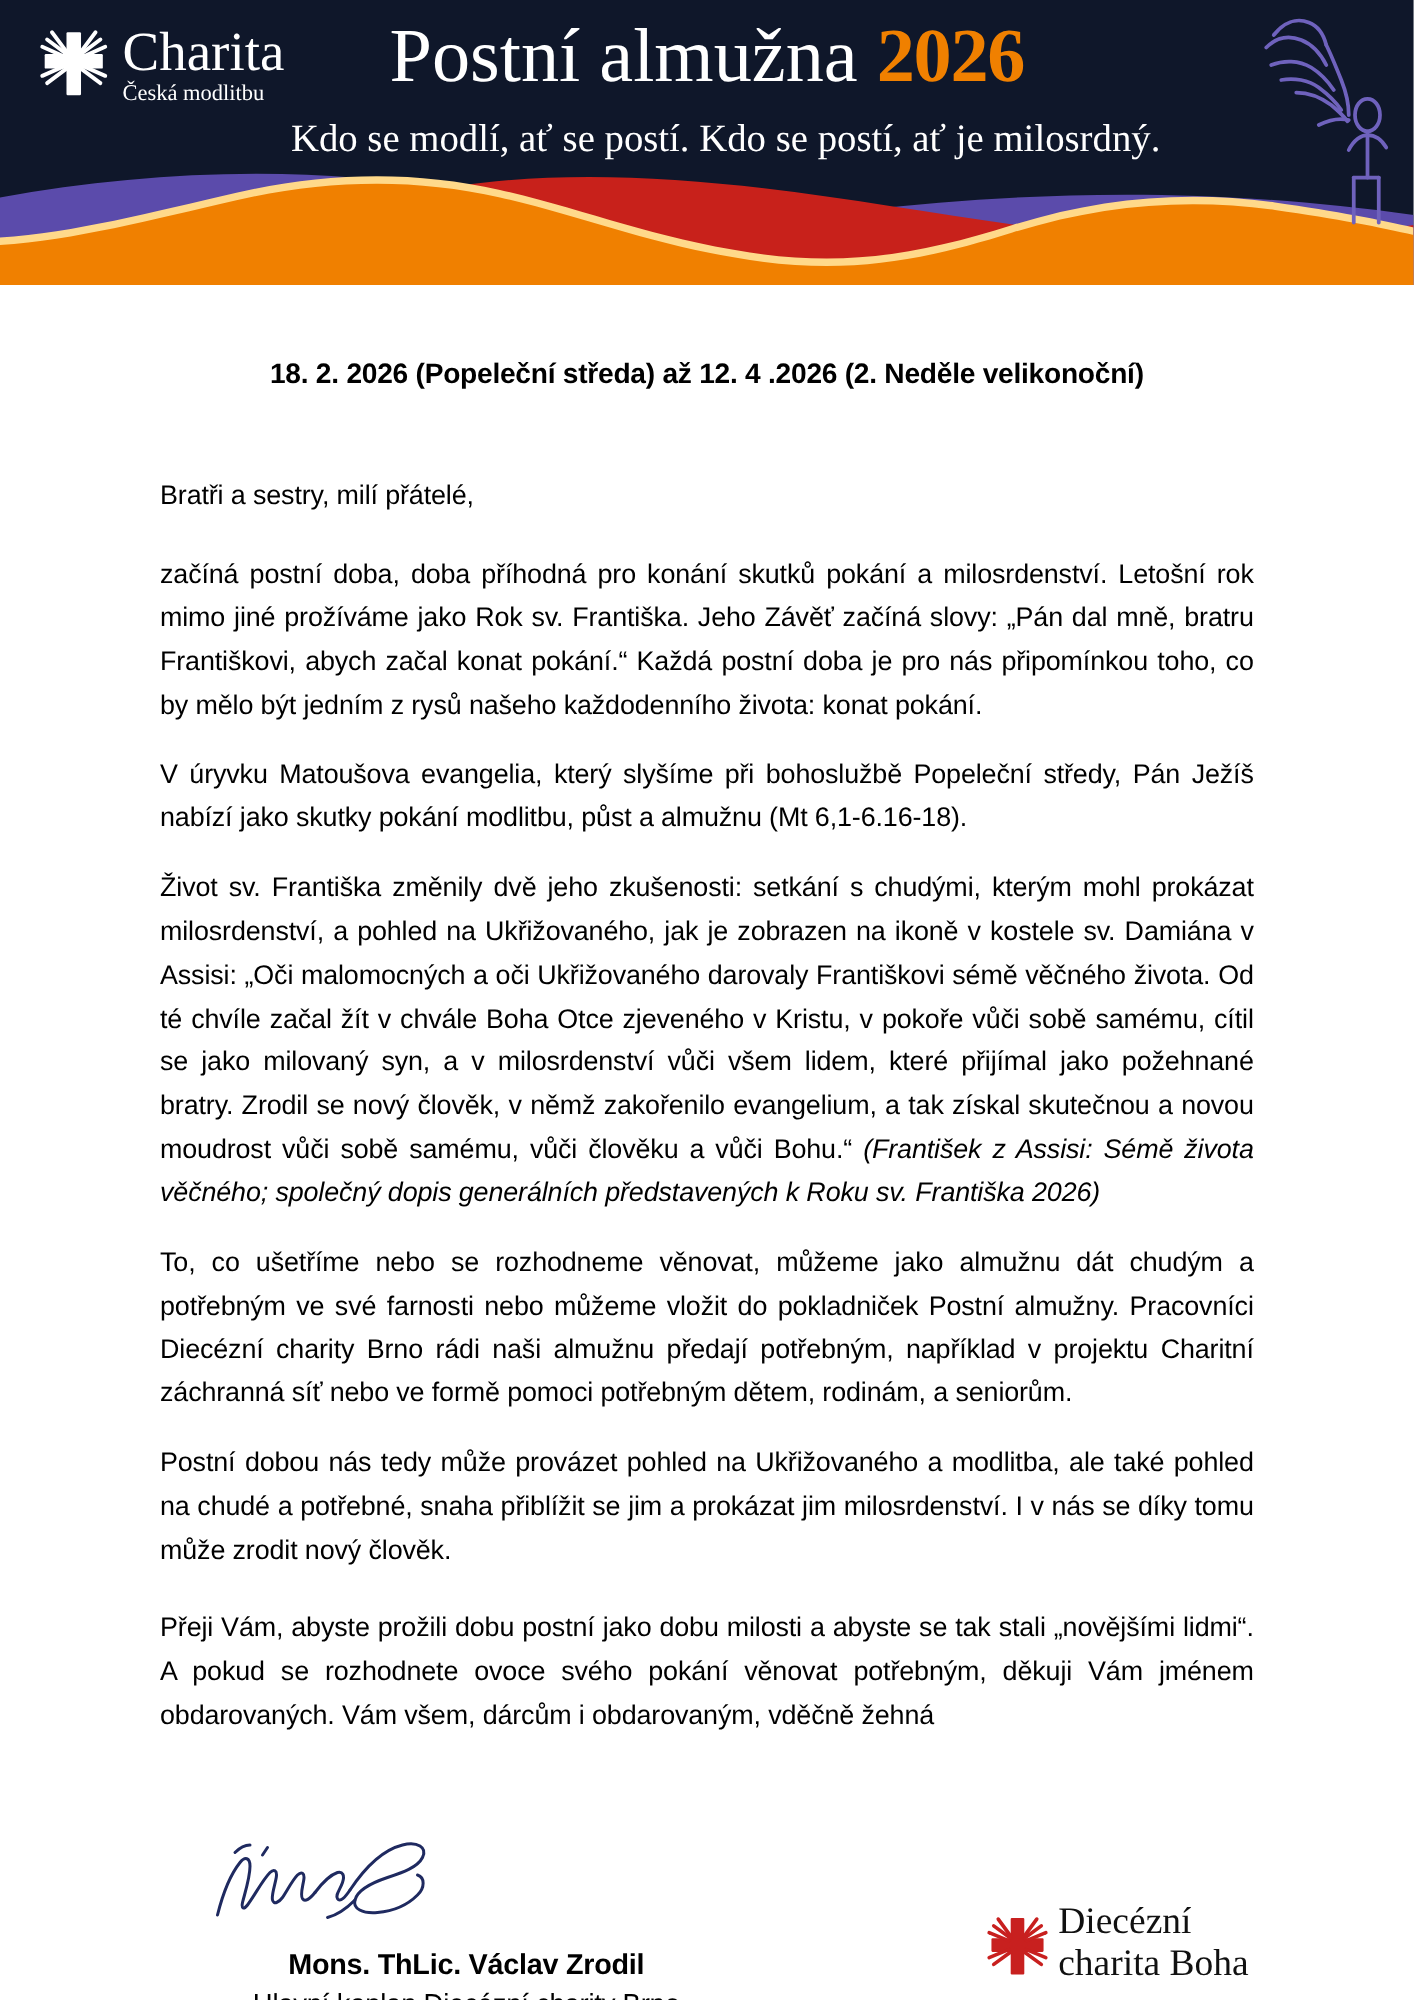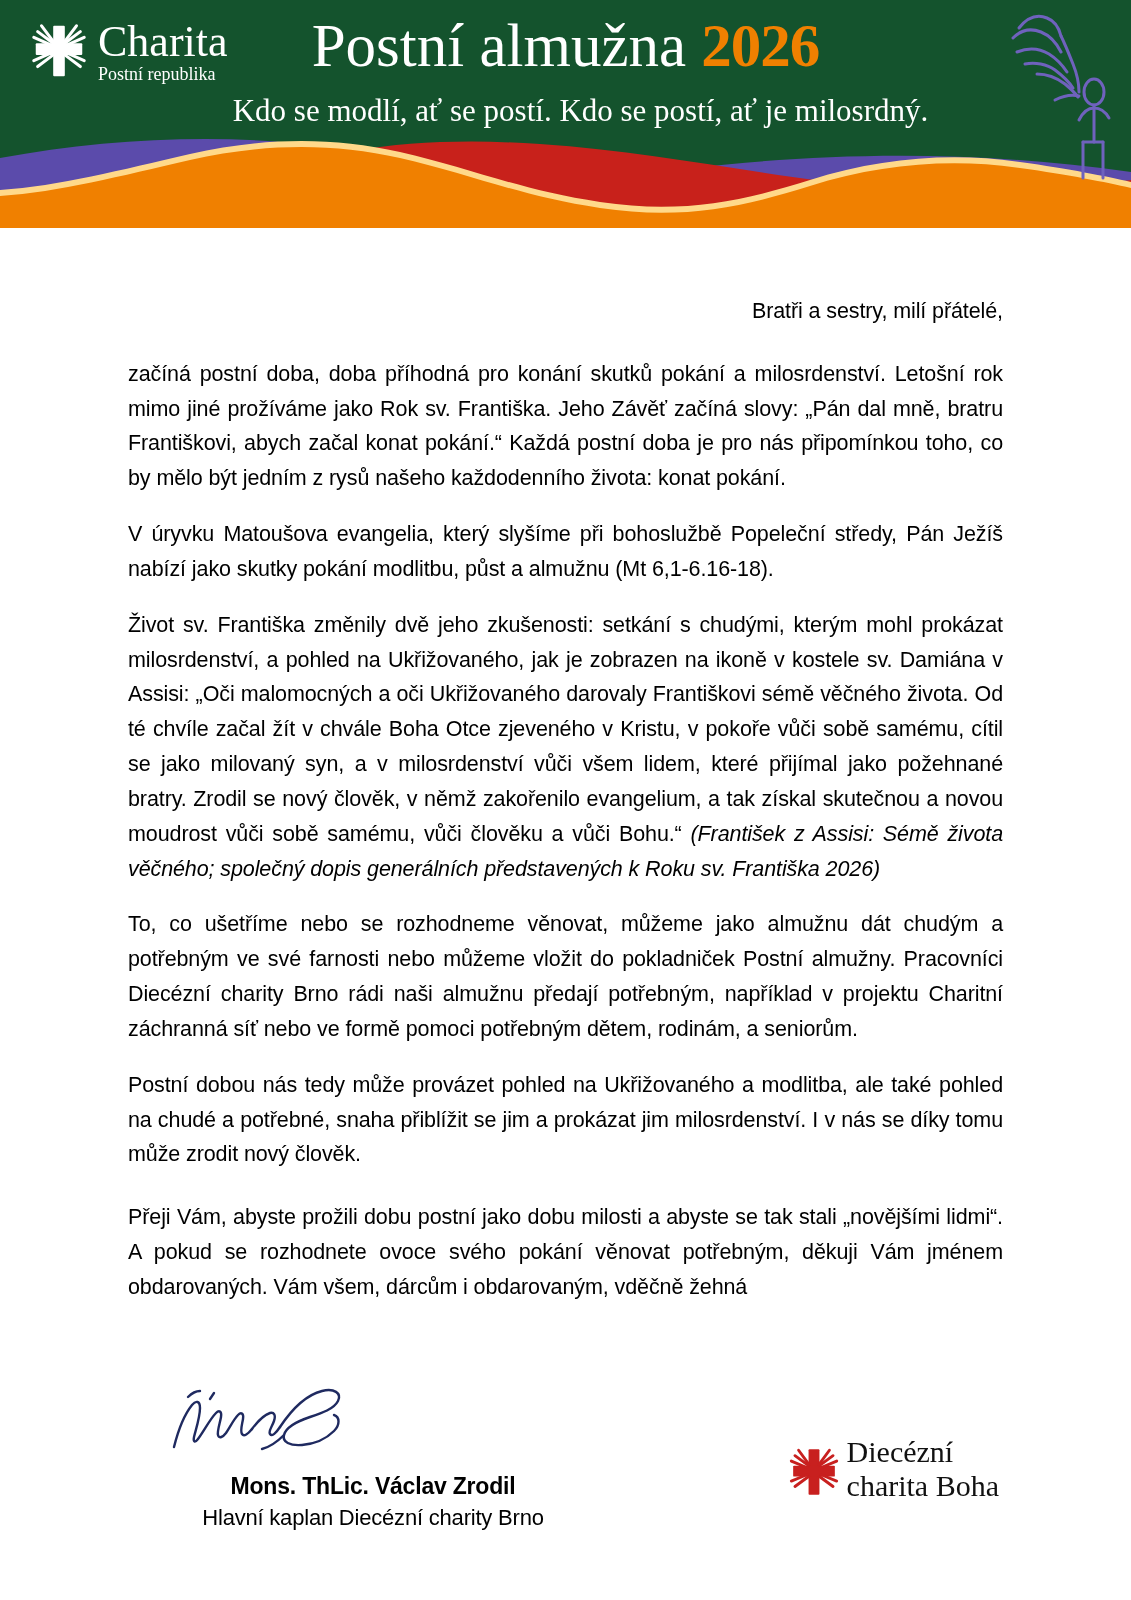--- a/index.html
+++ b/index.html
@@ -14,21 +14,21 @@
     color: #000000;
     overflow: hidden;
     position: relative;
   }
 
   
   .banner {
     position: relative;
     width: 1131px;
     height: 228px;
-    background: #14532d;
+    background: #0f172a;
     overflow: hidden;
   }
   .banner-waves {
     position: absolute;
     left: 0;
     bottom: 0;
     width: 1131px;
     height: 110px;
   }
   .logo-charita {
@@ -130,21 +130,21 @@
     font-size: 21.5px;
     line-height: 1.62;
     letter-spacing: -0.1px;
   }
   .body-text p {
     margin: 0 0 21px 0;
     text-align: justify;
     text-justify: inter-word;
   }
   .body-text p.greeting {
-    text-align: right;
+    text-align: left;
     margin-bottom: 28px;
   }
   .body-text p.last {
     margin-bottom: 0;
     margin-top: 28px;
   }
   .ital {
     font-style: italic;
   }
 
@@ -232,21 +232,21 @@
           <line x1="40" y1="26" x2="58" y2="18"></line>
           <line x1="26" y1="36" x2="10" y2="48"></line>
           <line x1="24" y1="34" x2="6" y2="42"></line>
           <line x1="38" y1="36" x2="54" y2="48"></line>
           <line x1="40" y1="34" x2="58" y2="42"></line>
         </g>
       </g>
     </svg>
     <span class="words">
       <span class="w1">Charita</span>
-      <span class="w2">Postní republika</span>
+      <span class="w2">Česká modlitbu</span>
     </span>
   </div>
 
   <div class="banner-title">
     <span>Postní almužna</span><span> </span><span class="year">2026</span>
   </div>
 
   <div class="banner-sub">Kdo se modlí, ať se postí. Kdo se postí, ať je milosrdný.</div>
 
   <svg class="hand-figure" viewBox="0 0 132 200">
@@ -264,20 +264,21 @@
       <path d="M118,118 C114,111 108,108 103,108"></path>
       <path d="M92,142 L92,178"></path>
       <path d="M112,142 L112,178"></path>
       <path d="M92,142 L112,142"></path>
     </g>
   </svg>
 </div>
 
 <div class="page">
 
+  <div class="doc-title">18. 2. 2026 (Popeleční středa) až 12. 4 .2026 (2. Neděle velikonoční)</div>
 
   <div class="body-text">
 
     <p class="greeting">Bratři a sestry, milí přátelé,</p>
 
     <p>začíná postní doba, doba příhodná pro konání skutků pokání a milosrdenství. Letošní rok mimo jiné prožíváme jako Rok sv. Františka. Jeho Závěť začíná slovy: „Pán dal mně, bratru Františkovi, abych začal konat pokání.“ Každá postní doba je pro nás připomínkou toho, co by mělo být jedním z rysů našeho každodenního života: konat pokání.</p>
 
     <p>V úryvku Matoušova evangelia, který slyšíme při bohoslužbě Popeleční středy, Pán Ježíš nabízí jako skutky pokání modlitbu, půst a almužnu (Mt 6,1-6.16-18).</p>
 
     <p><span>Život sv. Františka změnily dvě jeho zkušenosti: setkání s chudými, kterým mohl prokázat milosrdenství, a pohled na Ukřižovaného, jak je zobrazen na ikoně v kostele sv. Damiána v Assisi: „Oči malomocných a oči Ukřižovaného darovaly Františkovi sémě věčného života. Od té chvíle začal žít v chvále Boha Otce zjeveného v Kristu, v pokoře vůči sobě samému, cítil se jako milovaný syn, a v milosrdenství vůči všem lidem, které přijímal jako požehnané bratry. Zrodil se nový člověk, v němž zakořenilo evangelium, a tak získal skutečnou a novou moudrost vůči sobě samému, vůči člověku a vůči Bohu.“ </span><span class="ital">(František z Assisi: Sémě života věčného; společný dopis generálních představených k Roku sv. Františka 2026)</span></p>

